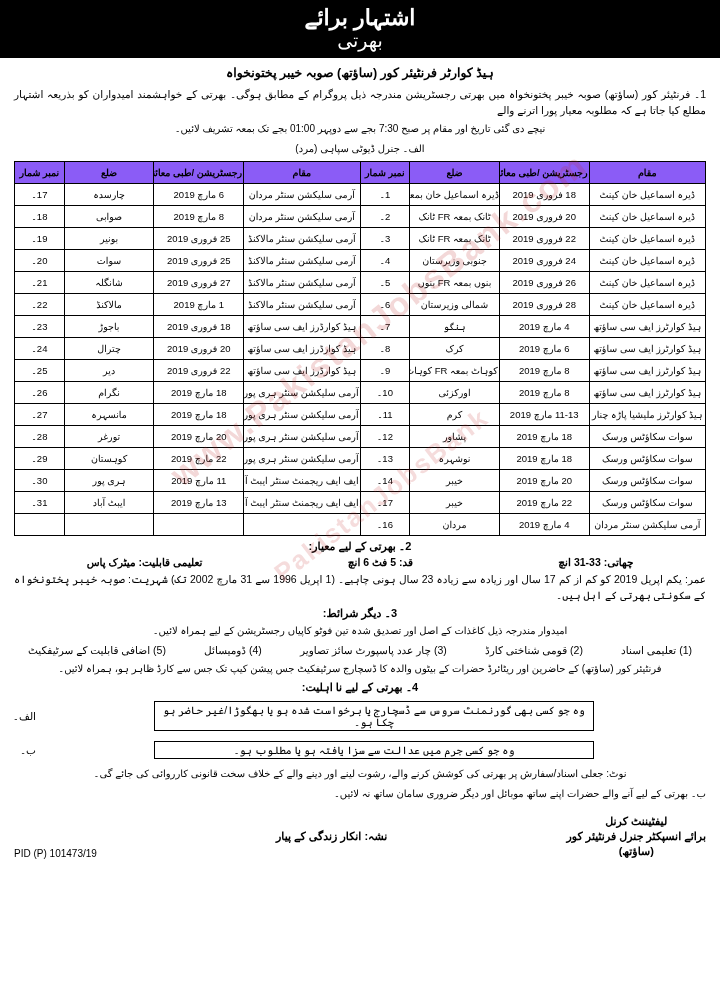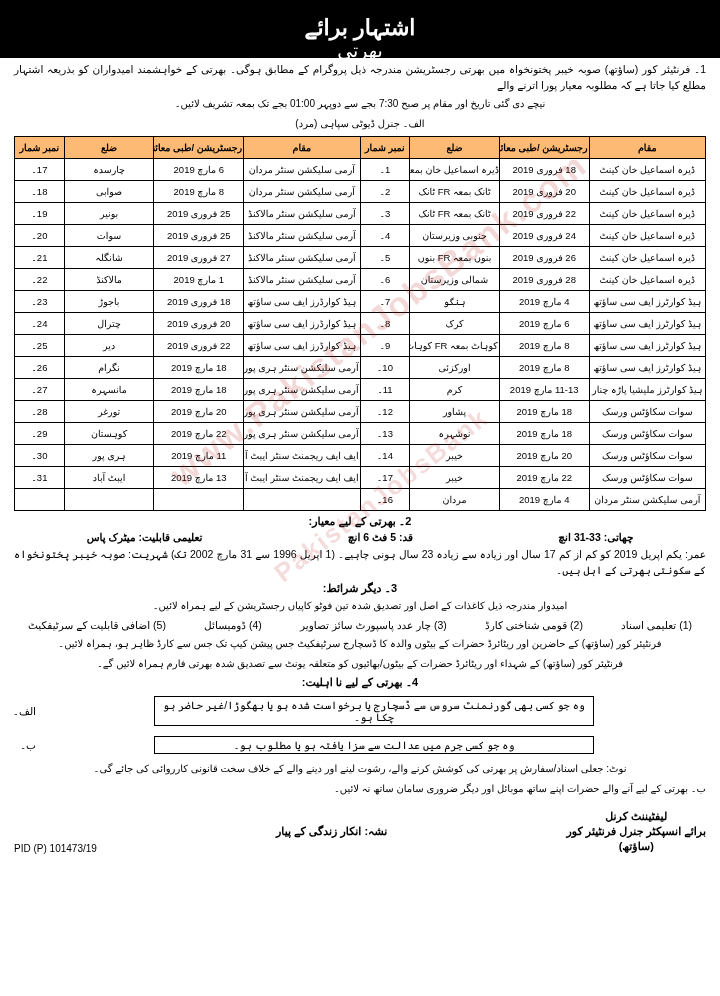--- a/index.html
+++ b/index.html
@@ -15,21 +15,21 @@
     position:relative;
     width:720px;height:996px;
     box-sizing:border-box;
     padding:0 14px 6px 14px;
   }
   
   .banner{
     background:#000;
     color:#fff;
     text-align:center;
-    padding:16px 0 10px 0;
+    padding:6px 0 10px 0;
     margin:0 -14px 0 -14px;
     height:58px;
     box-sizing:border-box;
   }
   .banner .t1{
     font-size:22px;
     font-weight:bold;
     letter-spacing:1px;
     line-height:24px;
     direction:rtl;
@@ -80,21 +80,21 @@
     border:1px solid #000;
     text-align:center;
     padding:2px 1px;
     height:17px;
     white-space:nowrap;
     overflow:hidden;
   }
   table.main th{
     font-weight:bold;
     font-size:9.5px;
-    background:#fdba74;
+    background:#8b5cf6;
   }
   .col-sr{width:7%;}
   .col-dist{width:13%;}
   .col-date{width:13%;}
   .col-place{width:17%;}
   
   .crit-row{
     direction:rtl;
     display:flex;
     justify-content:space-around;
@@ -192,20 +192,21 @@
 <div class="page">
 
   <div class="wm">www.PakistanJobsBank.com</div>
   <div class="wm2">PakistanJobsBank</div>
 
   <div class="banner">
     <div class="t1">اشتہار برائے</div>
     <div class="t2">بھرتی</div>
   </div>
 
+  <div class="subtitle">ہیڈ کوارٹر فرنٹیئر کور (ساؤتھ) صوبہ خیبر پختونخواہ</div>
 
   <div class="para">1۔ فرنٹیئر کور (ساؤتھ) صوبہ خیبر پختونخواہ میں بھرتی رجسٹریشن مندرجہ ذیل پروگرام کے مطابق ہوگی۔ بھرتی کے خواہشمند امیدواران کو بذریعہ اشتہار مطلع کیا جاتا ہے کہ مطلوبہ معیار پورا اترنے والے</div>
   <div class="para-center">نیچے دی گئی تاریخ اور مقام پر صبح 7:30 بجے سے دوپہر 01:00 بجے تک بمعہ تشریف لائیں۔</div>
   <div class="para-center">الف۔ جنرل ڈیوٹی سپاہی (مرد)</div>
 
   <table class="main">
     <thead>
       <tr>
         <th class="col-place">مقام</th>
         <th class="col-date">رجسٹریشن /طبی معائنہ</th>
@@ -392,21 +393,20 @@
   <div class="sec-label">3۔ دیگر شرائط:</div>
   <div class="para-center">امیدوار مندرجہ ذیل کاغذات کے اصل اور تصدیق شدہ تین فوٹو کاپیاں رجسٹریشن کے لیے ہمراہ لائیں۔</div>
   <div class="docs-row">
     <span>(1) تعلیمی اسناد</span>
     <span>(2) قومی شناختی کارڈ</span>
     <span>(3) چار عدد پاسپورٹ سائز تصاویر</span>
     <span>(4) ڈومیسائل</span>
     <span>(5) اضافی قابلیت کے سرٹیفکیٹ</span>
   </div>
   <div class="para-center">فرنٹیئر کور (ساؤتھ) کے حاضرین اور ریٹائرڈ حضرات کے بیٹوں والدہ کا ڈسچارج سرٹیفکیٹ جس پیشن کیپ تک جس سے کارڈ ظاہر ہو، ہمراہ لائیں۔</div>
-  <div class="para-center">فرنٹیئر کور (ساؤتھ) کے شہداء اور ریٹائرڈ حضرات کے بیٹوں/بھائیوں کو متعلقہ یونٹ سے تصدیق شدہ بھرتی فارم ہمراہ لائیں گے۔</div>
 
   <div class="sec-label">4۔ بھرتی کے لیے نا اہلیت:</div>
   <div class="inelig">
     <div class="boxline">وہ جو کسی بھی گورنمنٹ سروس سے ڈسچارج یا برخواست شدہ ہو یا بھگوڑا/غیر حاضر ہو چکا ہو۔</div>
     <div class="lbl">الف۔</div>
   </div>
   <div class="inelig">
     <div class="boxline">وہ جو کسی جرم میں عدالت سے سزا یافتہ ہو یا مطلوب ہو۔</div>
     <div class="lbl">ب۔</div>
   </div>

